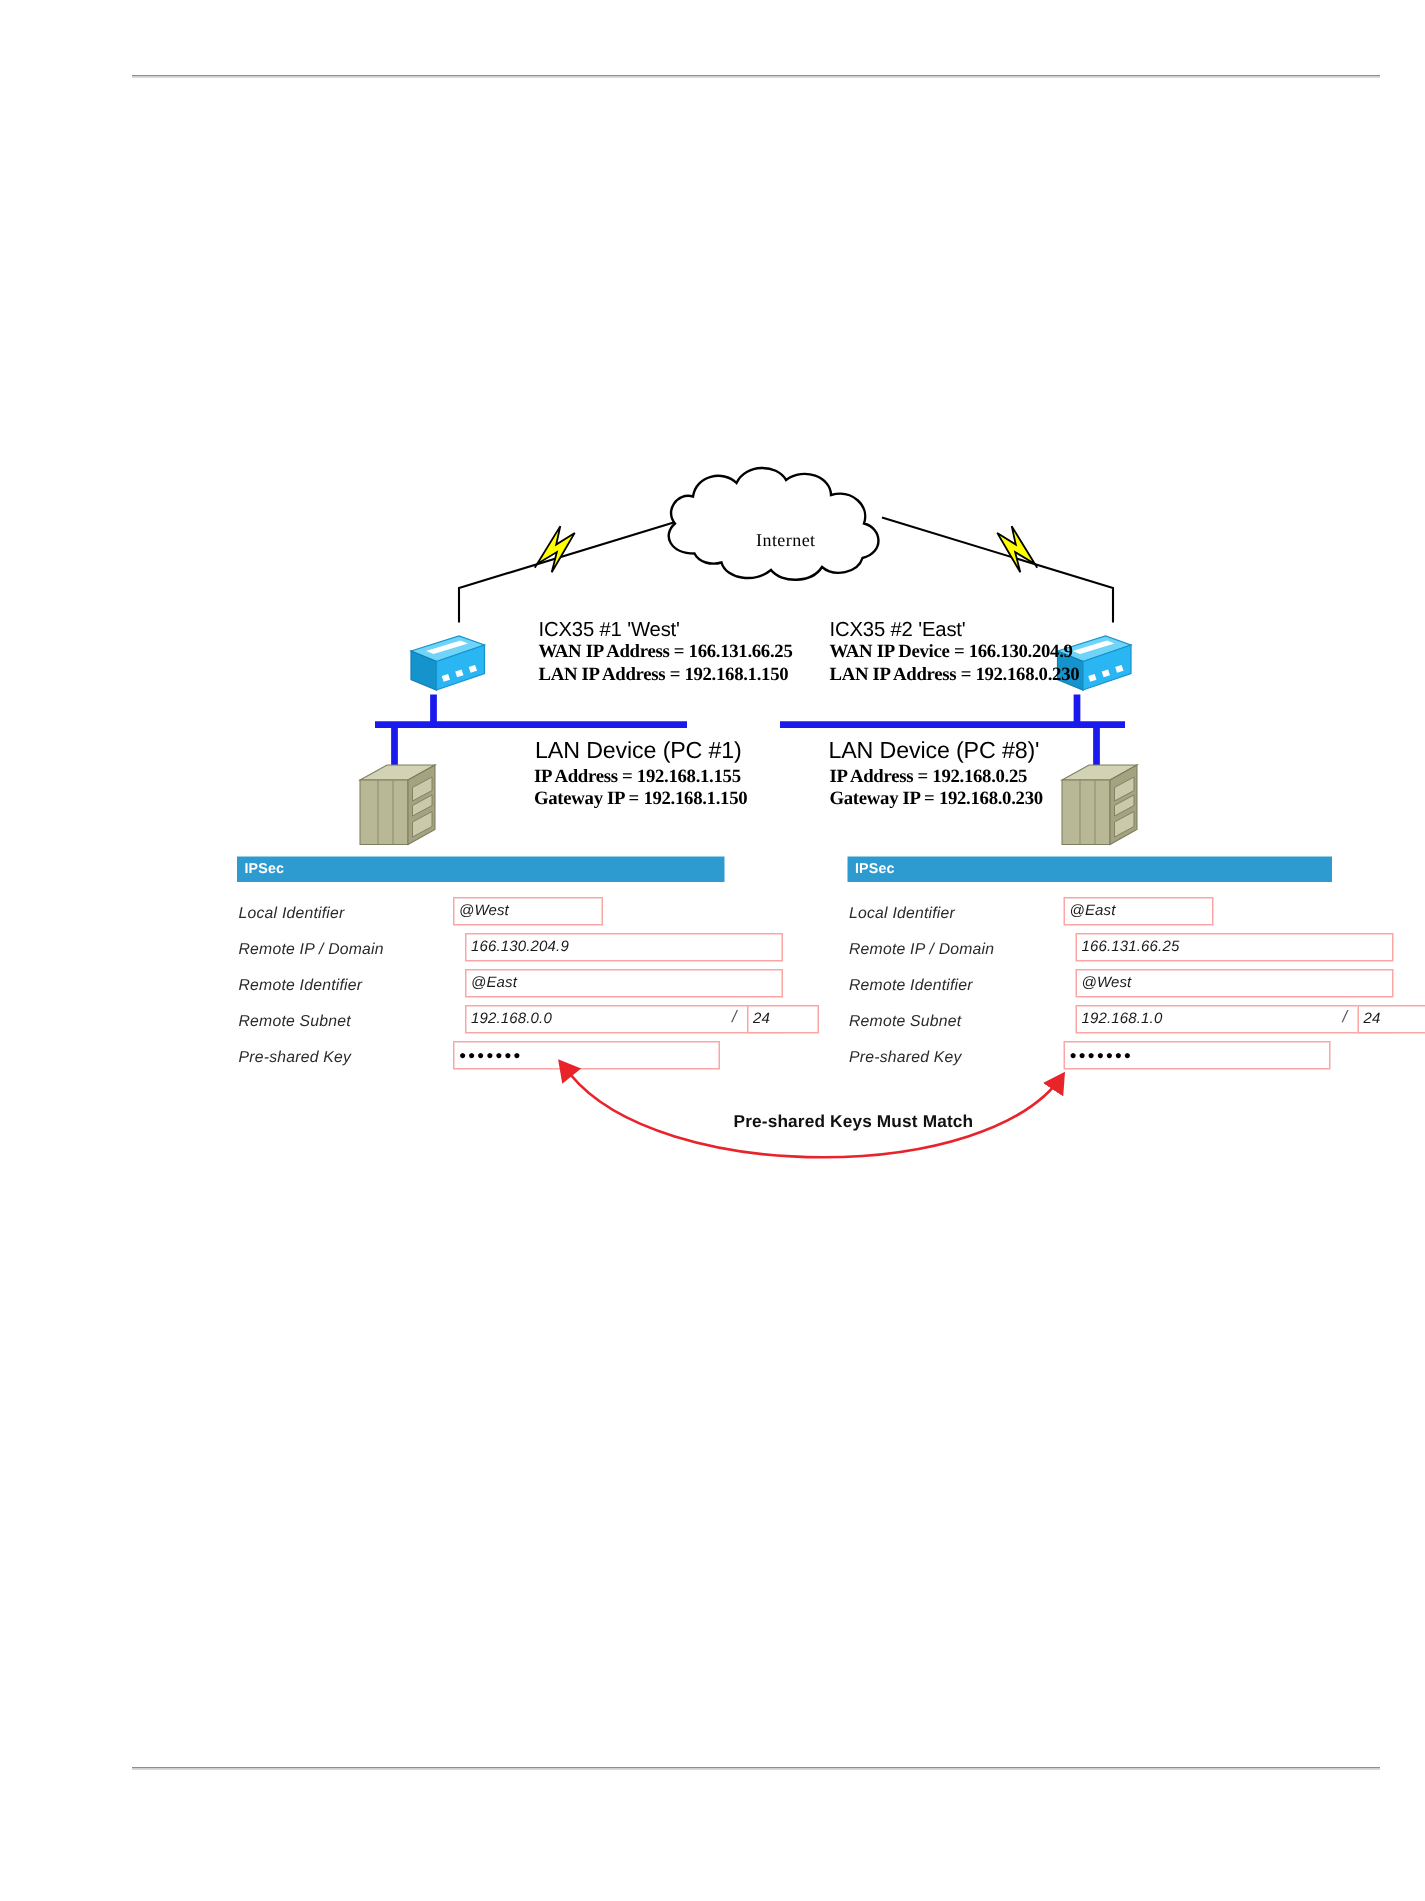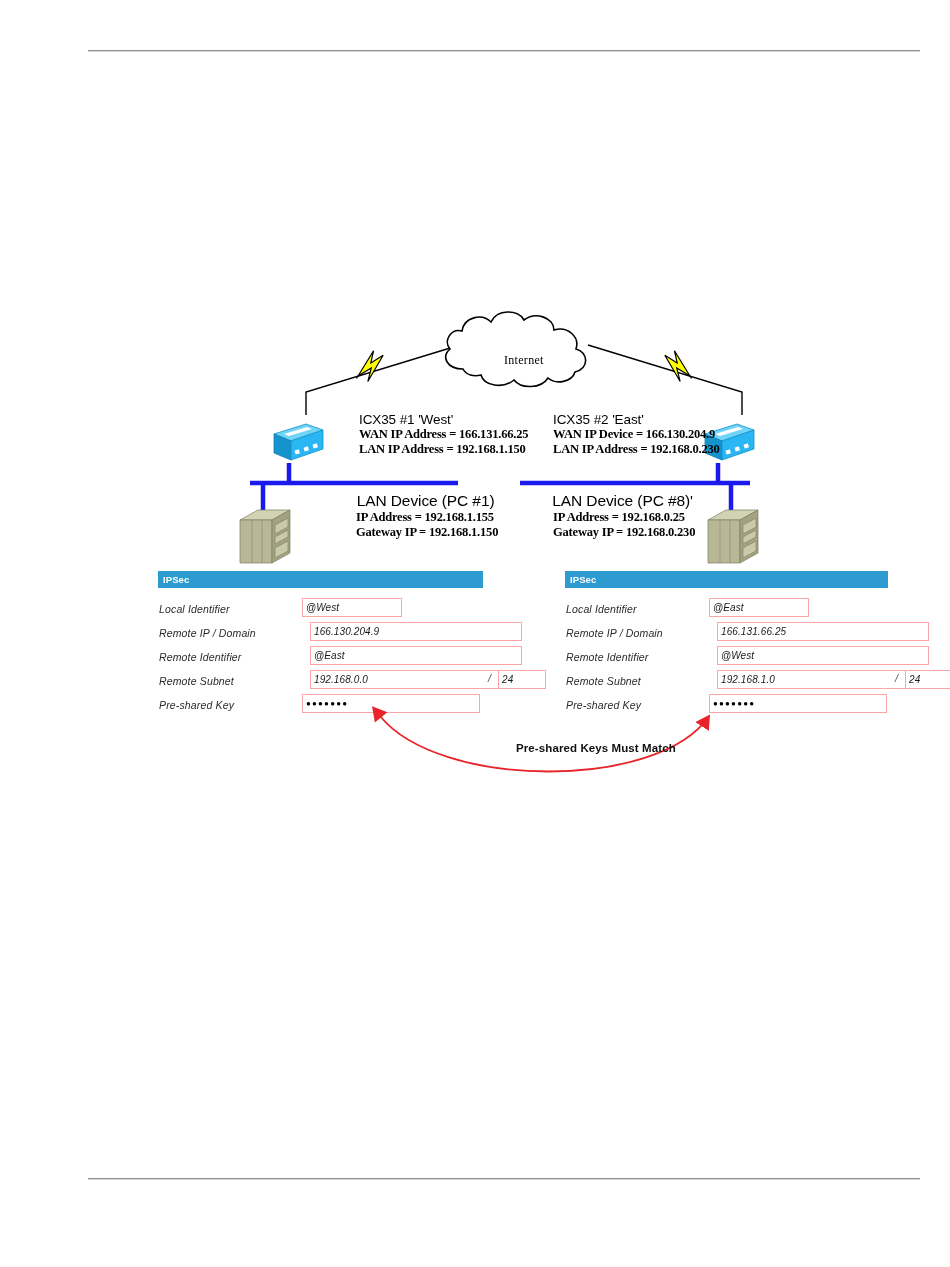--- a/index.html
+++ b/index.html
@@ -150,21 +150,21 @@
 
   
   #annotation {
     position: absolute;
     left: 0; top: 0;
     width: 950px; height: 1267px;
     pointer-events: none;
   }
   .annotation-text {
     position: absolute;
-    left: 492px;
+    left: 465px;
     top: 742px;
     font-family: "Liberation Sans", sans-serif;
     font-size: 11.5px;
     font-weight: bold;
     color: #111111;
     letter-spacing: 0.1px;
     white-space: nowrap;
     padding-left: 24px;
   }
 </style>

